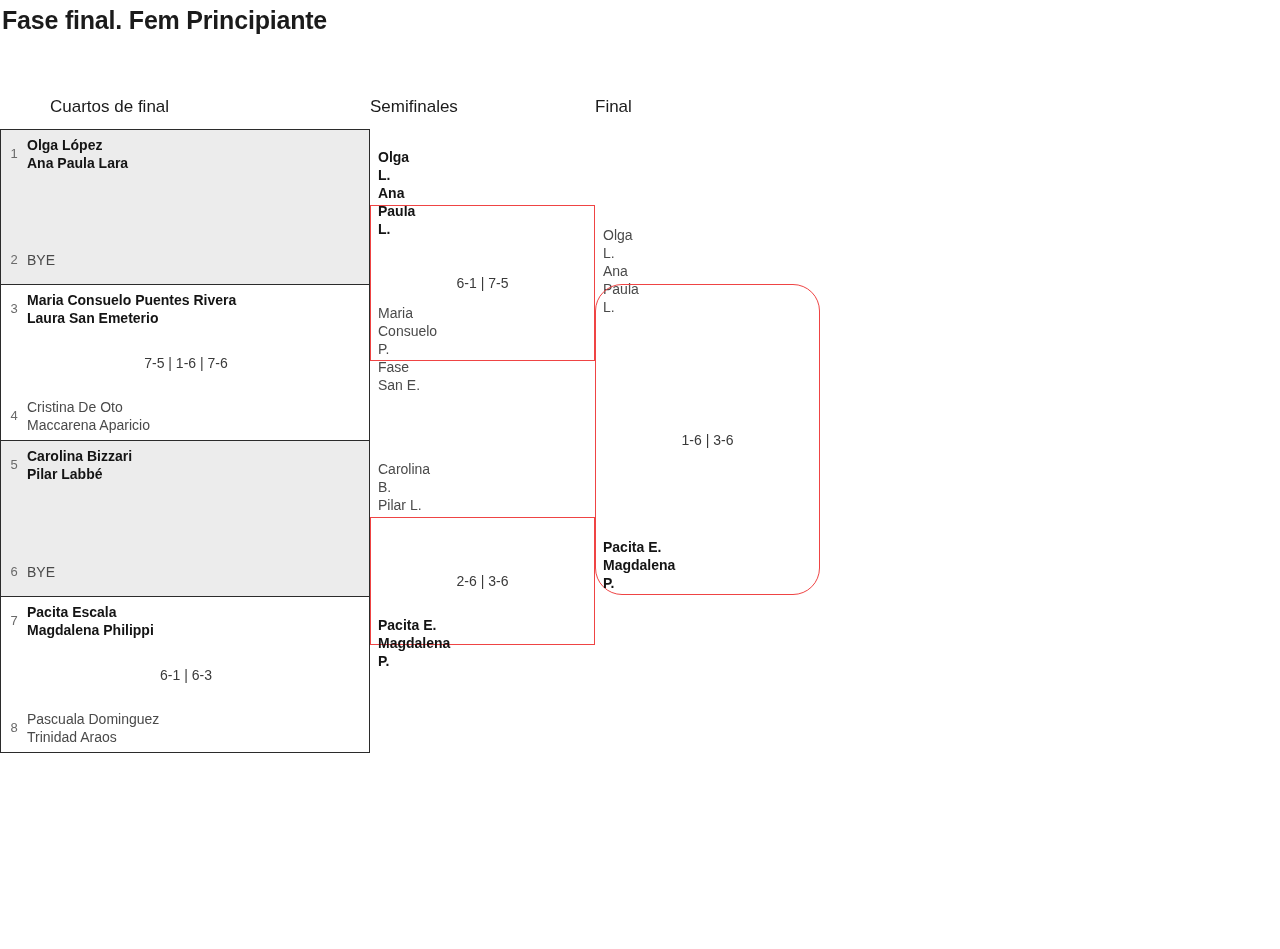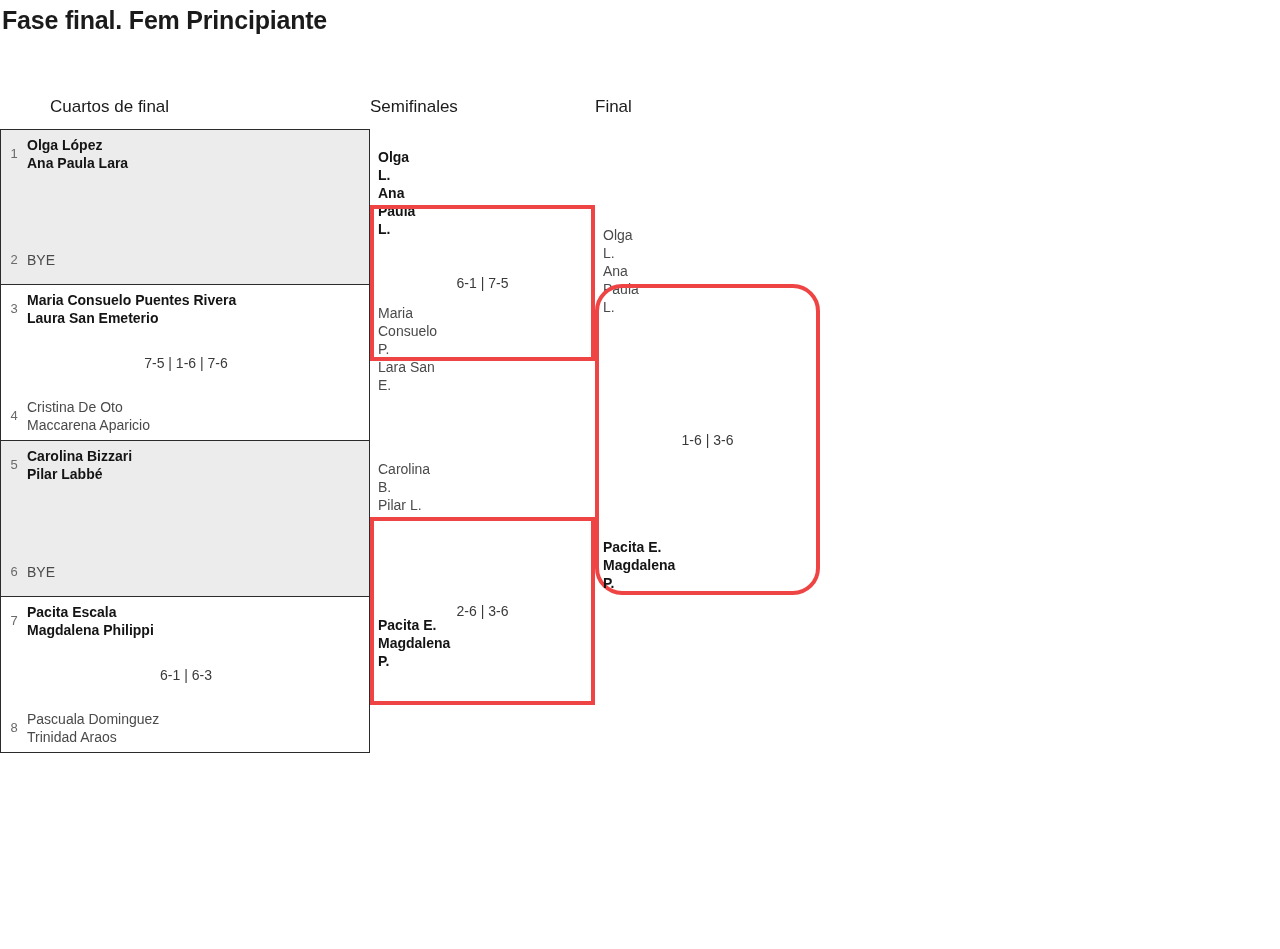--- a/index.html
+++ b/index.html
@@ -82,21 +82,21 @@
 
   .qf-score {
     position: absolute; left: 0; width: 370px;
     top: 50%; margin-top: -9px;
     text-align: center; font-size: 14px; color: #3a3a3a; line-height: 18px;
   }
 
   
   .rbox {
     position: absolute;
-    border: 4px solid #ef4444;
+    border: 1px solid #ef4444;
     background: transparent;
   }
   .rbox-score {
     position: absolute; left: 0; width: 100%;
     top: 50%; margin-top: -9px;
     text-align: center; font-size: 14px; color: #3a3a3a; line-height: 18px;
   }
   
   .slot-upper {
     position: absolute; left: 8px;
@@ -198,28 +198,28 @@
 
     <div class="slot-upper winner" style="left:378px; top:148px;">
       <span class="p">Olga L.</span><br>
       <span class="p">Ana Paula L.</span>
     </div>
     <div class="rbox" style="left:370px; top:205px; width:225px; height:156px;">
       <div class="rbox-score">6-1 | 7-5</div>
     </div>
     <div class="slot-lower loser" style="left:378px; top:304px;">
       <span class="p">Maria Consuelo P.</span><br>
-      <span class="p">Lara San E.</span>
+      <span class="p">Fase San E.</span>
     </div>
 
     <div class="slot-upper loser" style="left:378px; top:460px;">
       <span class="p">Carolina B.</span><br>
       <span class="p">Pilar L.</span>
     </div>
-    <div class="rbox" style="left:370px; top:517px; width:225px; height:188px;">
+    <div class="rbox" style="left:370px; top:517px; width:225px; height:128px;">
       <div class="rbox-score">2-6 | 3-6</div>
     </div>
     <div class="slot-lower winner" style="left:378px; top:616px;">
       <span class="p">Pacita E.</span><br>
       <span class="p">Magdalena P.</span>
     </div>
 
     <div class="slot-upper loser" style="left:603px; top:226px;">
       <span class="p">Olga L.</span><br>
       <span class="p">Ana Paula L.</span>

